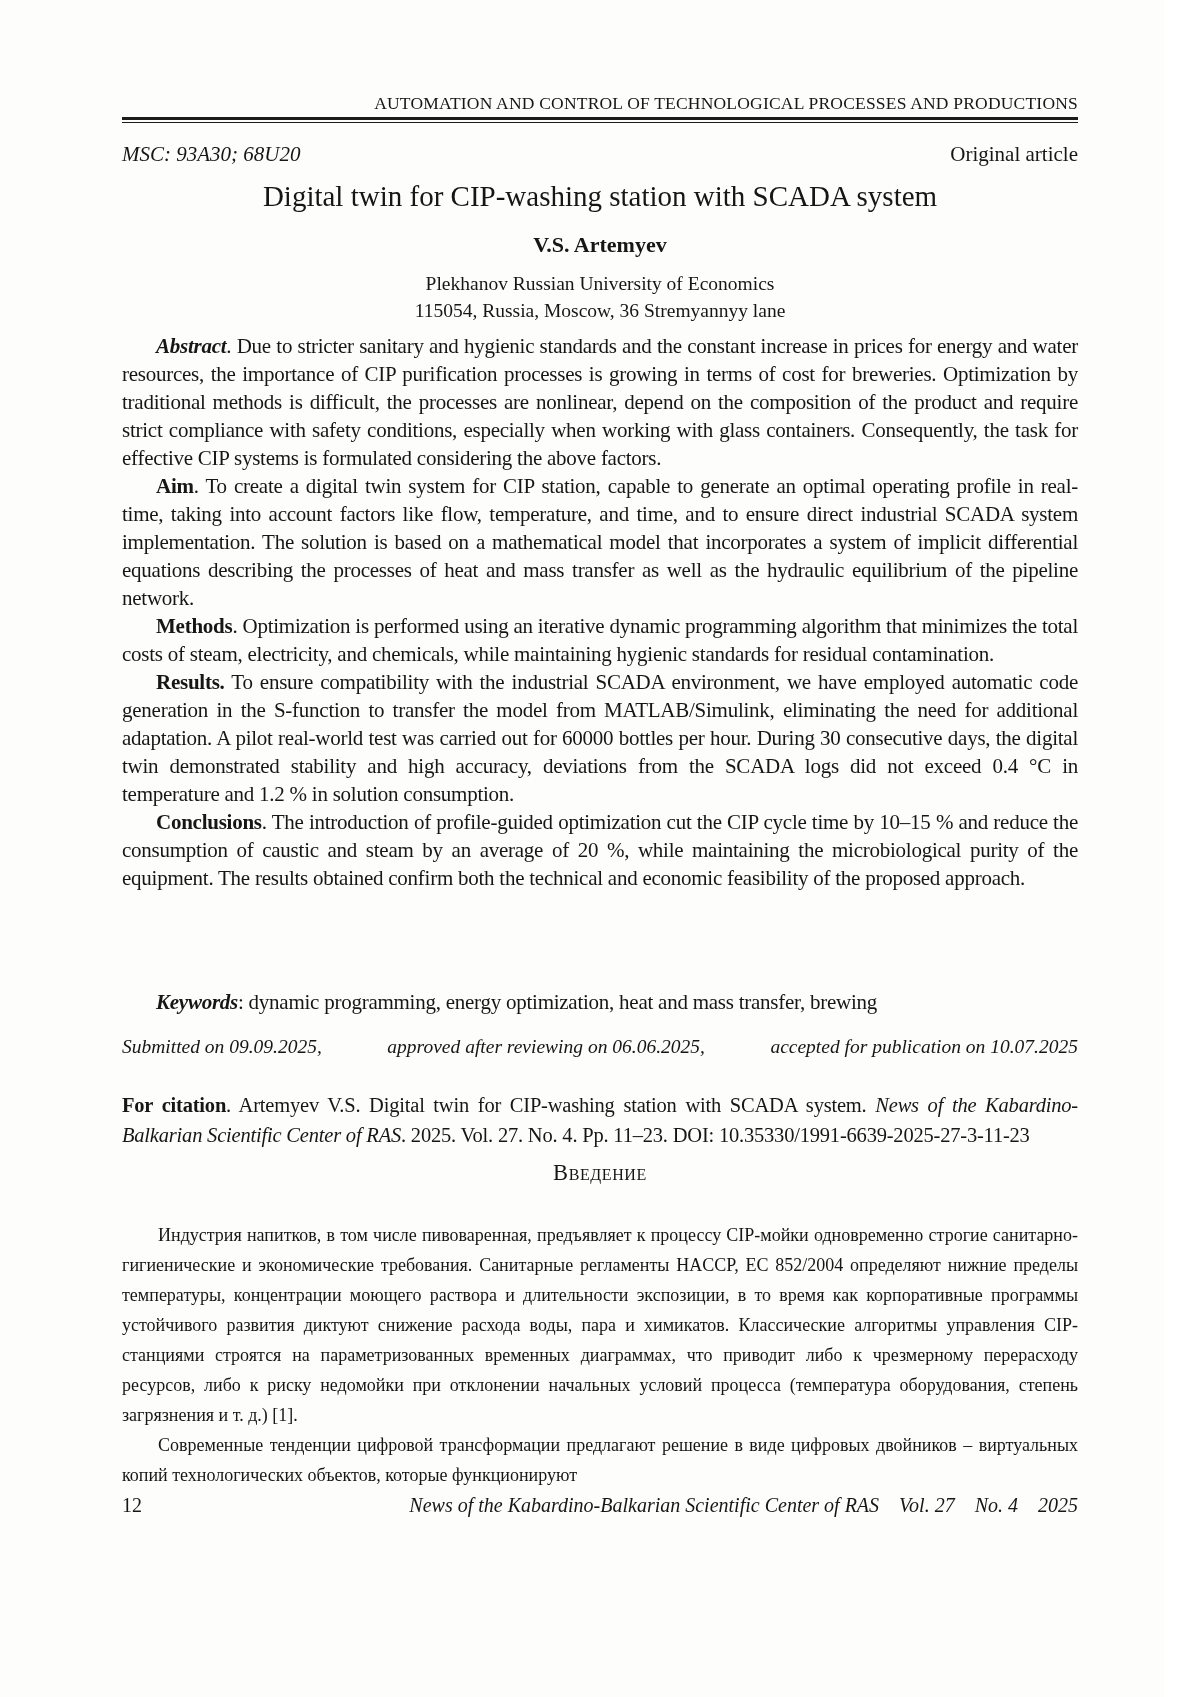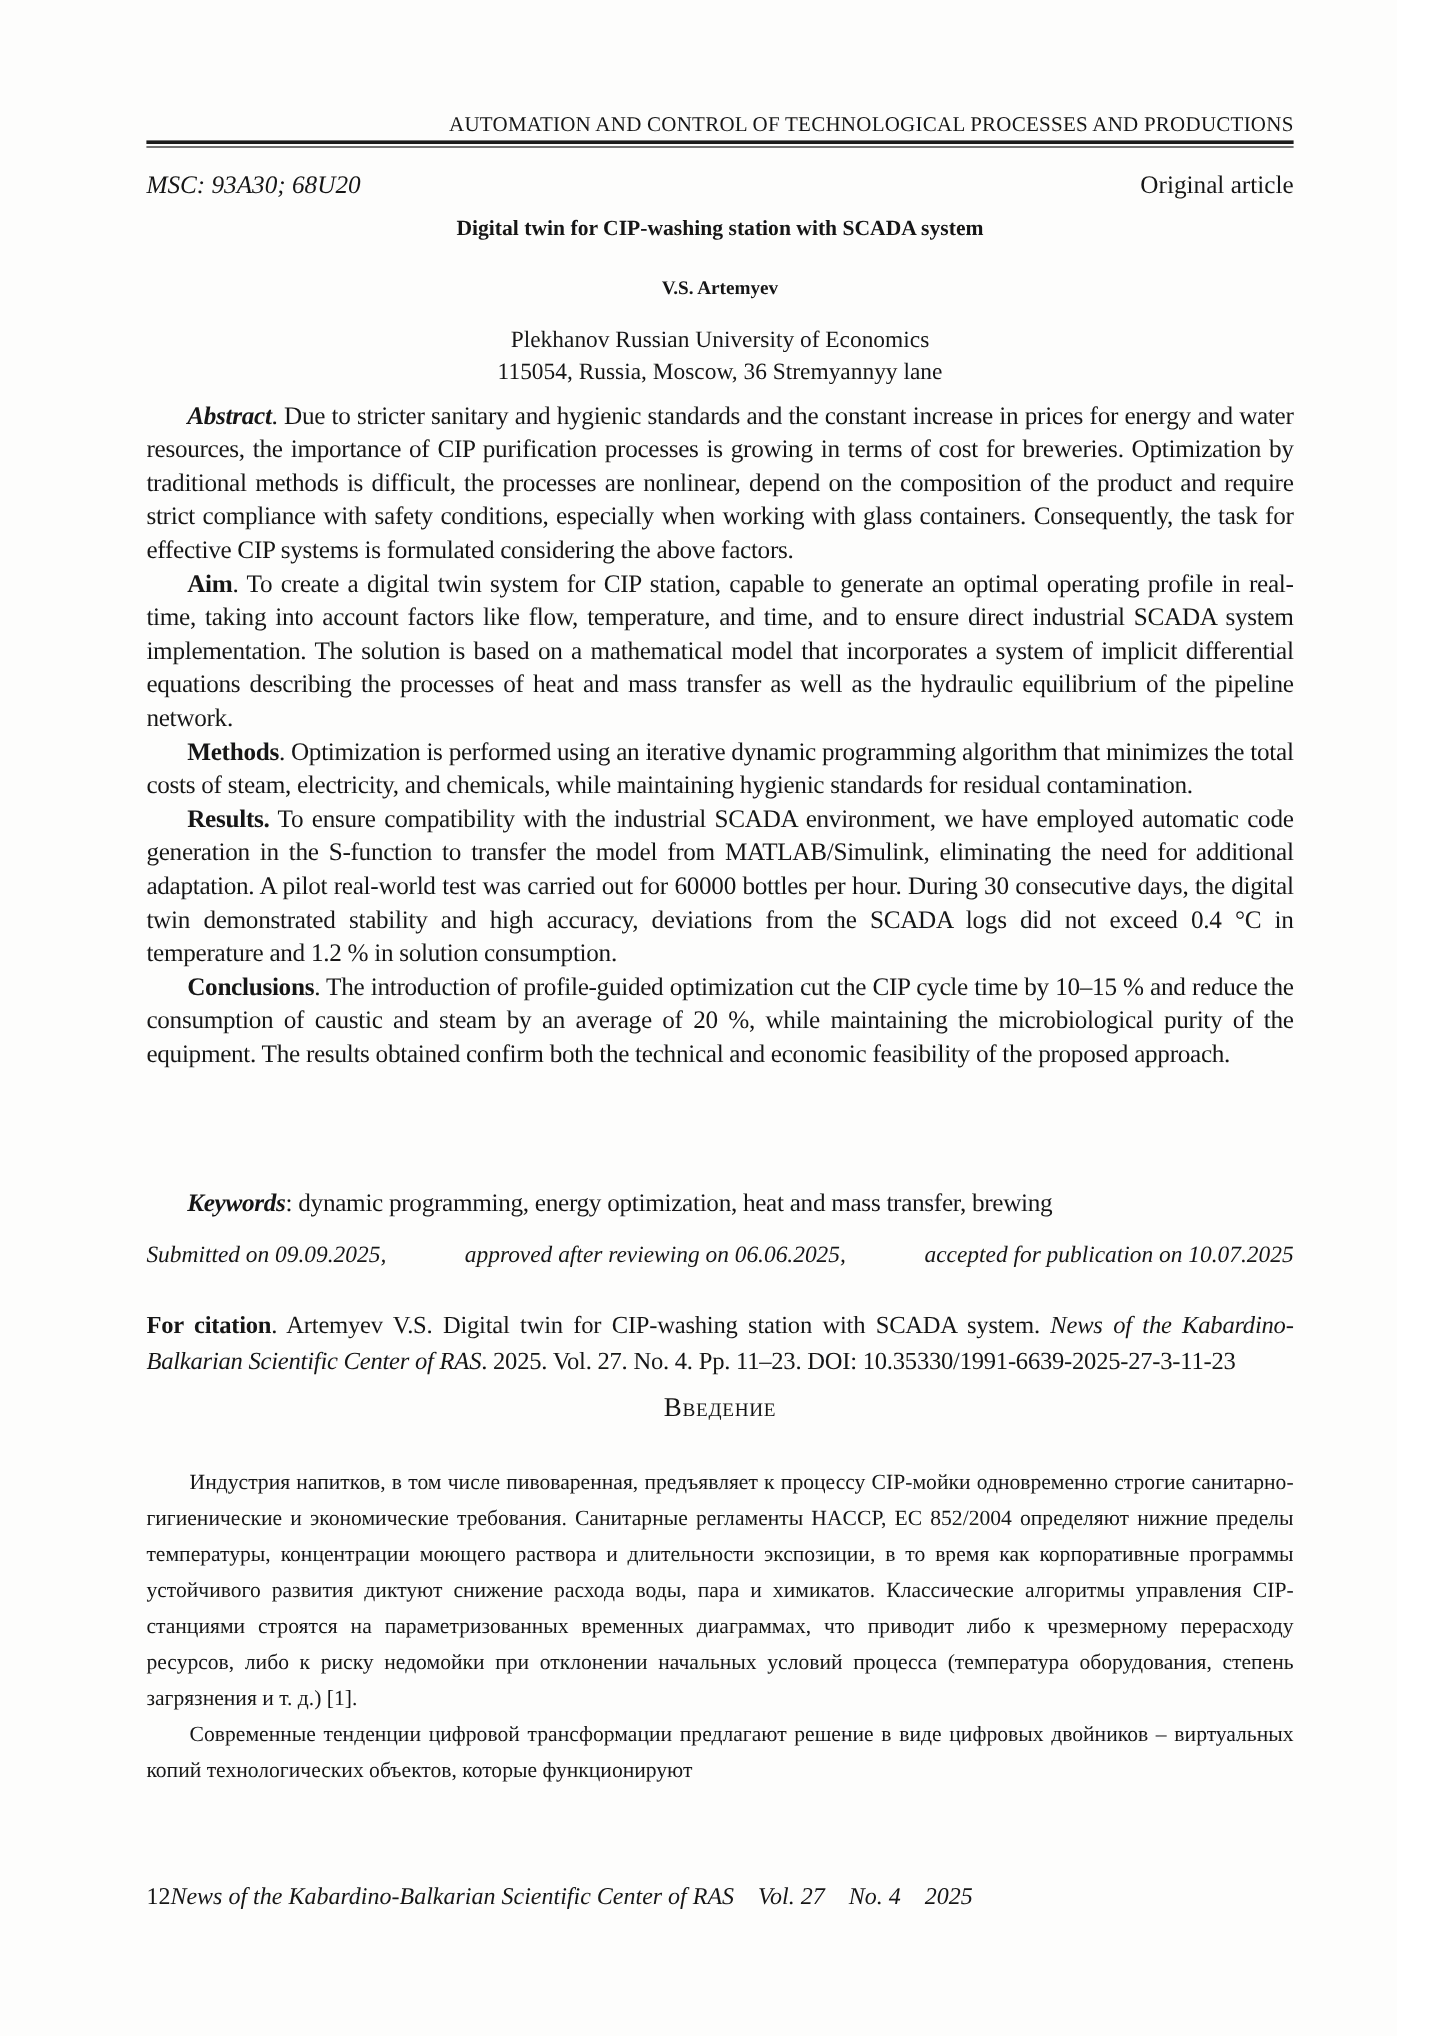--- a/index.html
+++ b/index.html
@@ -38,27 +38,27 @@
     top: 142px;
     display: flex;
     justify-content: space-between;
     align-items: baseline;
     font-size: 21px;
   }
   .msc-code { font-style: italic; }
   .page-title {
     top: 180px;
     text-align: center;
-    font-size: 18px;
-    font-weight: bold;
+    font-size: 29px;
+    font-weight: normal;
   }
   .author-name {
     top: 232px;
     text-align: center;
-    font-size: 16px;
+    font-size: 22px;
     font-weight: bold;
   }
   .affiliation {
     top: 270px;
     text-align: center;
     font-size: 19.5px;
     line-height: 27px;
   }
   .abstract-block {
     top: 332px;
@@ -102,23 +102,23 @@
     font-size: 22.5px;
     letter-spacing: 0.6px;
   }
   .intro-block {
     top: 1220px;
     font-size: 18px;
     line-height: 30px;
   }
   .intro-block .par { text-indent: 36px; }
   .footer-row {
-    top: 1570px;
+    top: 1494px;
     display: flex;
-    justify-content: flex-start;
+    justify-content: space-between;
     align-items: baseline;
     font-size: 20px;
   }
   .footer-journal { font-style: italic; white-space: nowrap; }
   .footer-journal .seg { margin-left: 20px; }
 </style>
 </head>
 <body>
 
 <div class="page">

